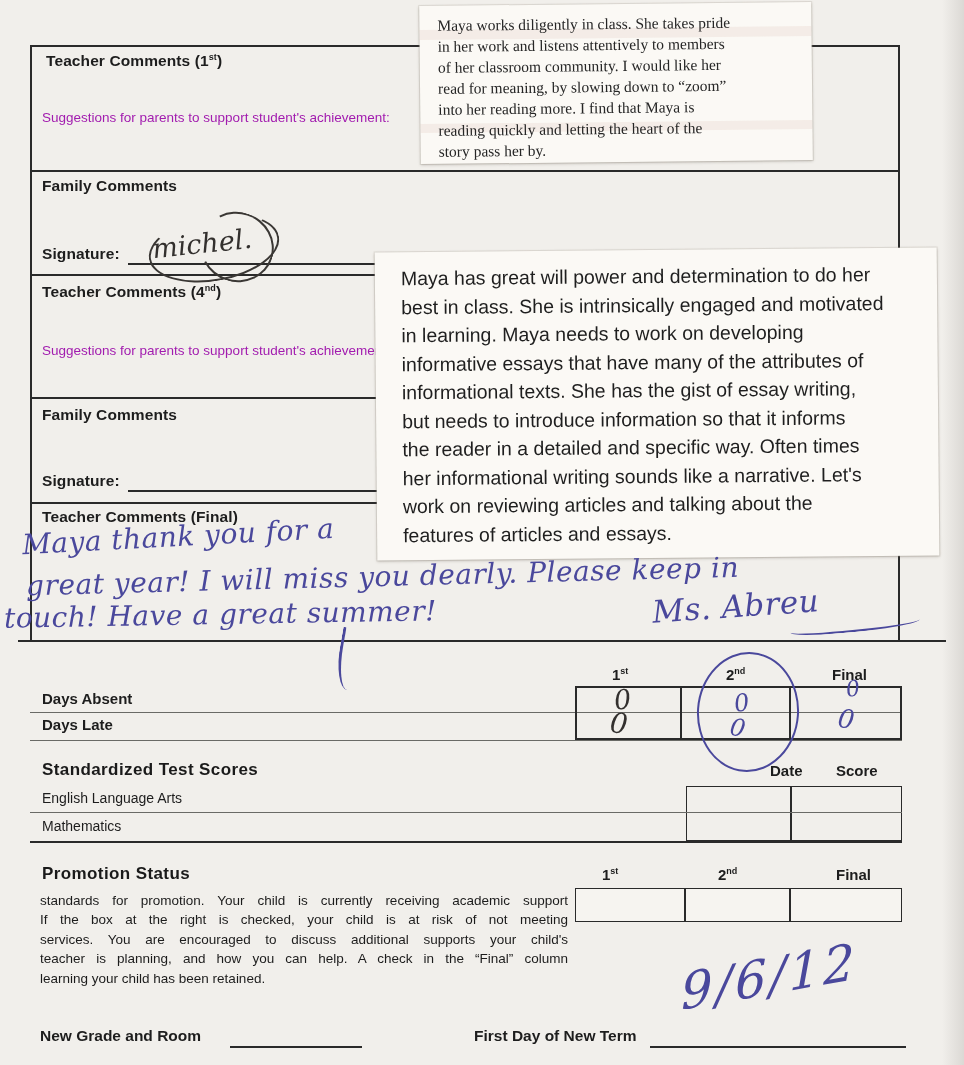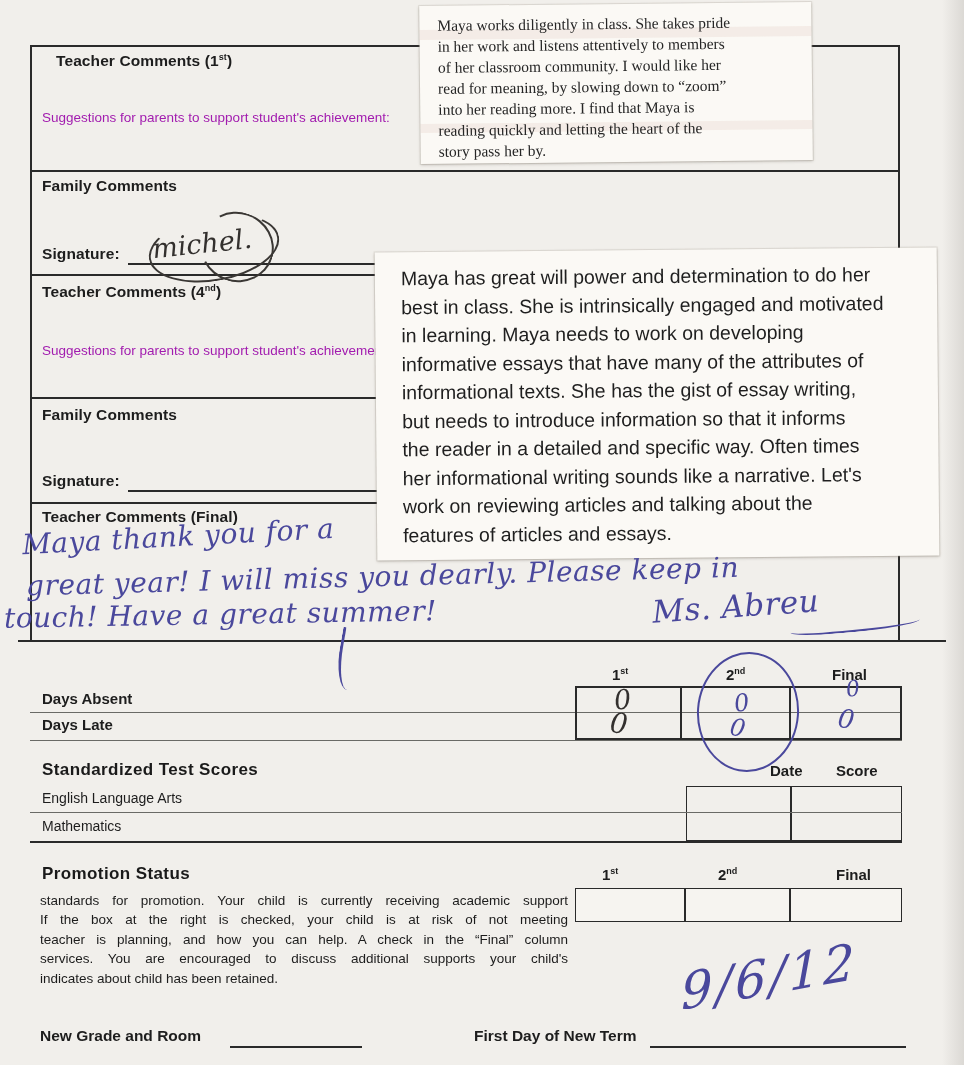--- a/index.html
+++ b/index.html
@@ -52,21 +52,21 @@
 
   <div class="abs vline" style="left:30px;top:45px;height:595px;"></div>
   <div class="abs vline" style="left:898px;top:45px;height:595px;"></div>
   <div class="abs hline" style="left:30px;top:45px;width:870px;"></div>
   <div class="abs hline" style="left:18px;top:640px;width:928px;"></div>
   <div class="abs hline" style="left:30px;top:170px;width:870px;height:1.5px;"></div>
   <div class="abs hline" style="left:30px;top:274px;width:870px;height:1.5px;"></div>
   <div class="abs hline" style="left:30px;top:397px;width:870px;height:1.5px;"></div>
   <div class="abs hline" style="left:30px;top:502px;width:870px;height:1.5px;"></div>
 
-  <div class="abs sec-title" style="left:56px;top:52px;"><span>Teacher Comments (1</span><sup>st</sup><span>)</span></div>
+  <div class="abs sec-title" style="left:46px;top:52px;"><span>Teacher Comments (1</span><sup>st</sup><span>)</span></div>
   <div class="abs small-label" style="left:42px;top:110px;">Suggestions for parents to support student's achievement:</div>
 
   <div class="abs sec-title" style="left:42px;top:177px;">Family Comments</div>
   <div class="abs sec-title" style="left:42px;top:245px;">Signature:</div>
   <div class="abs" style="left:128px;top:263px;width:350px;height:1.5px;background:#2a2a2a;"></div>
 
   <div class="abs hand-dark" style="left:152px;top:228px;font-size:27px;transform:rotate(-6deg);z-index:4;">michel.</div>
   <div class="abs circle" style="left:148px;top:215px;width:128px;height:62px;border:2px solid #3a3734;transform:rotate(-10deg);z-index:4;border-top-color:transparent;"></div>
   <div class="abs circle" style="left:200px;top:212px;width:70px;height:66px;border:2px solid #3a3734;transform:rotate(18deg);z-index:4;border-left-color:transparent;"></div>
 
@@ -161,23 +161,23 @@
   <div class="abs col-head" style="left:718px;top:866px;"><span>2</span><sup>nd</sup></div>
   <div class="abs col-head" style="left:836px;top:866px;">Final</div>
 
   <div class="abs" style="left:575px;top:888px;width:327px;height:34px;border:1.8px solid #2a2a2a;box-sizing:border-box;background:#f6f4f0;"></div>
   <div class="abs vline" style="left:684px;top:888px;height:34px;width:1.5px;"></div>
   <div class="abs vline" style="left:789px;top:888px;height:34px;width:1.5px;"></div>
 
   <div class="abs" style="left:40px;top:891px;width:528px;">
     <div class="para-line para-just">standards for promotion. Your child is currently receiving academic support</div>
     <div class="para-line para-just">If the box at the right is checked, your child is at risk of not meeting</div>
+    <div class="para-line para-just">services. You are encouraged to discuss additional supports your child's</div>
     <div class="para-line para-just">teacher is planning, and how you can help. A check in the “Final” column</div>
-    <div class="para-line para-just">services. You are encouraged to discuss additional supports your child's</div>
-    <div class="para-line">indicates about child has been retained.</div>
+    <div class="para-line">learning your child has been retained.</div>
   </div>
 
   <div class="abs row-label" style="left:40px;top:1027px;font-size:15.5px;">New Grade and Room</div>
   <div class="abs hline" style="left:230px;top:1046px;width:132px;"></div>
 
   <div class="abs row-label" style="left:474px;top:1027px;font-size:15.5px;">First Day of New Term</div>
   <div class="abs hline" style="left:650px;top:1046px;width:256px;"></div>
 
   <div class="abs hand" style="left:680px;top:948px;font-size:50px;transform:rotate(-10deg) skewX(-10deg);z-index:6;letter-spacing:3px;">9/6/12</div>
 

